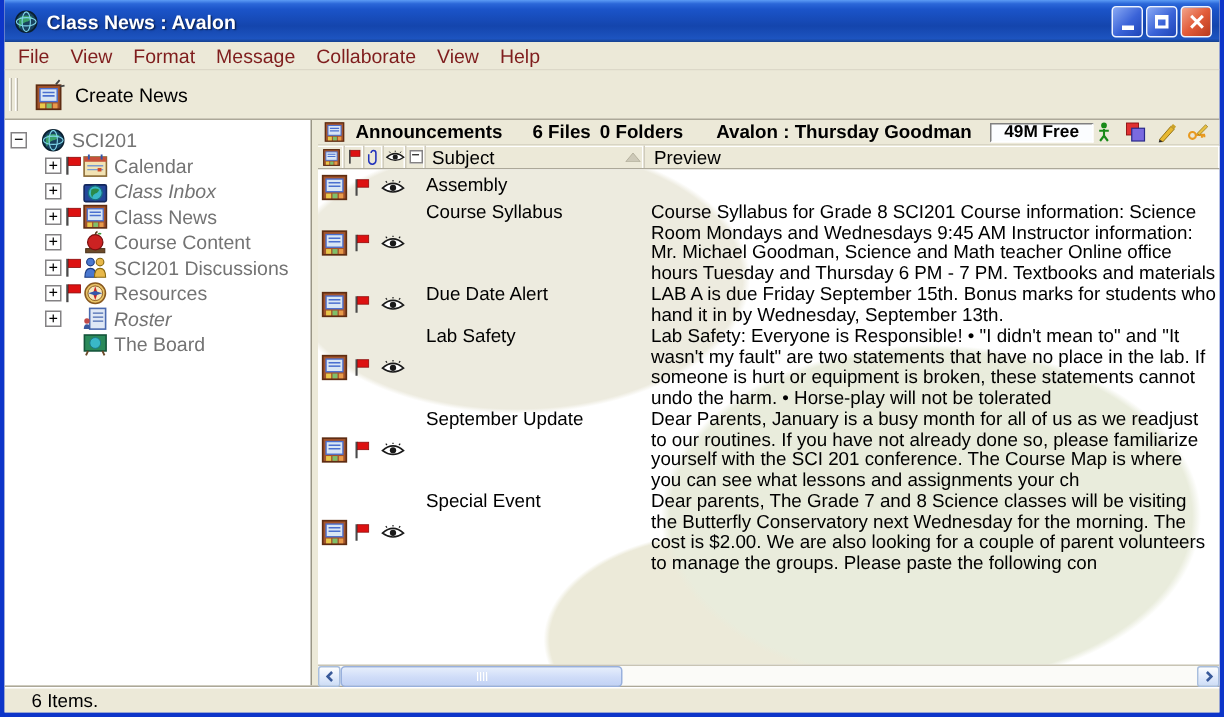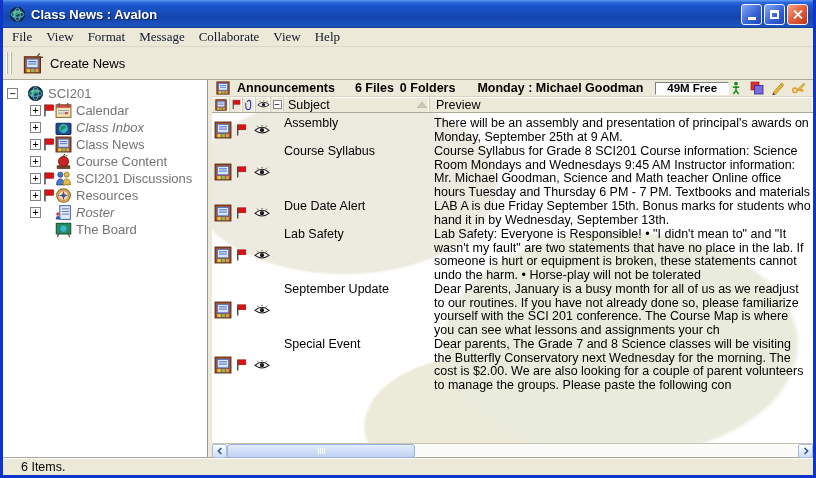--- a/index.html
+++ b/index.html
@@ -18,21 +18,21 @@
   .winbtn.minb,.winbtn.maxb{background:linear-gradient(135deg,#89a9f4 0%,#3a63d8 55%,#1e45b8 100%);}
   .winbtn.closeb{background:linear-gradient(135deg,#f2a58c 0%,#e25c3a 50%,#b83a1c 100%);}
   .glyph-min{width:8px;height:3px;background:#fff;margin-top:9px;}
   .glyph-max{width:9px;height:9px;border:2px solid #fff;border-top-width:3px;}
   .glyph-close{position:relative;width:11px;height:11px;}
   .glyph-close::before,.glyph-close::after{content:"";position:absolute;left:5px;top:0;width:2px;height:11px;background:#fff;}
   .glyph-close::before{transform:rotate(45deg);} .glyph-close::after{transform:rotate(-45deg);}
   
   .menubar{height:19px;flex:0 0 19px;display:flex;align-items:center;background:#ece9d8;
     border-bottom:1px solid #dcd8c8;font-size:13px;padding-left:2px;}
-  .menuitem{padding:1px 7px;color:#0f172a;cursor:default;font-family:Liberation Serif, serif;}
+  .menuitem{padding:1px 7px;color:#7f1d1d;cursor:default;}
   
   .toolbar{height:33px;flex:0 0 33px;display:flex;align-items:center;background:#ece9d8;
     border-bottom:1px solid #aca899;padding-left:3px;}
   .grip{width:2px;height:22px;border-left:1px solid #fff;border-right:1px solid #b8b4a4;margin-right:2px;}
   .toolbtn{display:flex;align-items:center;gap:6px;padding:2px 8px;font-size:13px;color:#000;}
   .toolbtn svg{width:22px;height:22px;}
   
   .content{flex:1 1 auto;display:flex;min-height:0;}
   .treepanel{width:205px;flex:0 0 205px;background:#fff;border-right:1px solid #9a9686;
     padding-top:5px;overflow:hidden;}
@@ -352,21 +352,21 @@
 
     <div class="rightpanel">
 
       <div class="annbar">
         <svg class="aicn">
             <use href="#i-news"></use>
           </svg>
         <span class="ann-title">Announcements</span>
         <span class="ann-files">6 Files</span>
         <span class="ann-folders">0 Folders</span>
-        <span>Monday : Michael Goodman</span>
+        <span>Avalon : Thursday Goodman</span>
         <span class="freebox">49M Free</span>
         <span class="annicons">
           <svg>
               <use href="#i-person-green"></use>
             </svg>
           <svg>
               <use href="#i-squares"></use>
             </svg>
           <svg>
               <use href="#i-pencil"></use>
@@ -420,21 +420,20 @@
                 <use href="#i-news"></use>
               </svg>
       <svg class="rflag">
                 <use href="#i-flag"></use>
               </svg>
       <svg class="reye">
                 <use href="#i-eye"></use>
               </svg>
     </div>
     <div class="lsubject">Assembly</div>
-    <div class="lpreview">There will be an assembly and presentation of principal's awards on Monday, September 25th at 9 AM.</div>
   </div>
           <div class="lrow">
     <div class="licons">
       <svg class="rnews">
                 <use href="#i-news"></use>
               </svg>
       <svg class="rflag">
                 <use href="#i-flag"></use>
               </svg>
       <svg class="reye">

